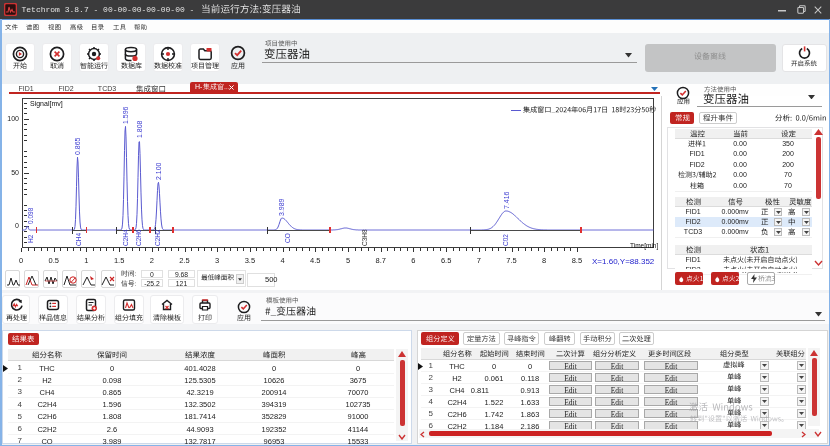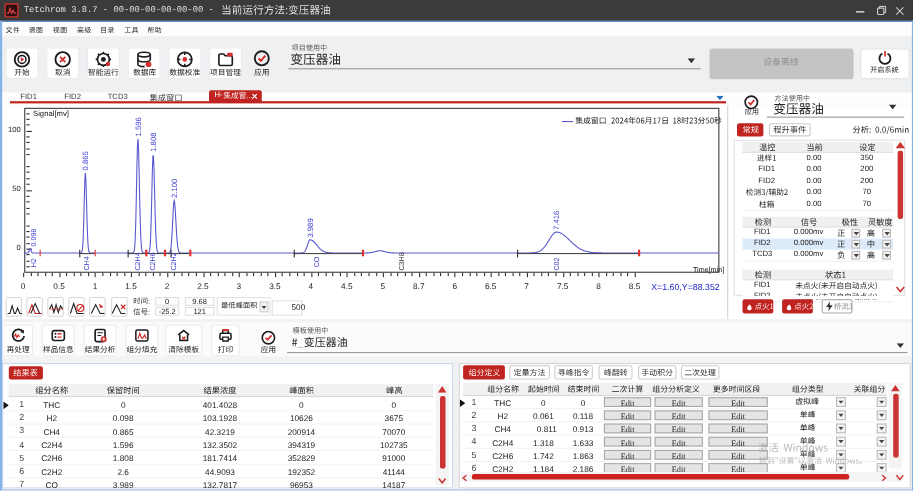--- a/index.html
+++ b/index.html
@@ -1000,21 +1000,21 @@
   </svg>
 <div class="lat" style="left:2px;top:363.5px;width:90px;text-align:center;font-size:7.5px;">THC</div>
 <div class="lat" style="left:67px;top:363.5px;width:90px;text-align:center;font-size:7.5px;">0</div>
 <div class="lat" style="left:155px;top:363.5px;width:90px;text-align:center;font-size:7.5px;">401.4028</div>
 <div class="lat" style="left:229px;top:363.5px;width:90px;text-align:center;font-size:7.5px;">0</div>
 <div class="lat" style="left:313px;top:363.5px;width:90px;text-align:center;font-size:7.5px;">0</div>
 <div class="ab" style="left:8px;top:384.9px;width:386px;height:1px;background:#f3f3f3;"></div>
 <div class="lat" style="left:8px;top:375.2px;width:14px;text-align:right;font-size:8px;color:#444;">2</div>
 <div class="lat" style="left:2px;top:375.7px;width:90px;text-align:center;font-size:7.5px;">H2</div>
 <div class="lat" style="left:67px;top:375.7px;width:90px;text-align:center;font-size:7.5px;">0.098</div>
-<div class="lat" style="left:155px;top:375.7px;width:90px;text-align:center;font-size:7.5px;">103.1928</div>
+<div class="lat" style="left:155px;top:375.7px;width:90px;text-align:center;font-size:7.5px;">125.5305</div>
 <div class="lat" style="left:229px;top:375.7px;width:90px;text-align:center;font-size:7.5px;">10626</div>
 <div class="lat" style="left:313px;top:375.7px;width:90px;text-align:center;font-size:7.5px;">3675</div>
 <div class="ab" style="left:8px;top:397.09999999999997px;width:386px;height:1px;background:#f3f3f3;"></div>
 <div class="lat" style="left:8px;top:387.4px;width:14px;text-align:right;font-size:8px;color:#444;">3</div>
 <div class="lat" style="left:2px;top:387.9px;width:90px;text-align:center;font-size:7.5px;">CH4</div>
 <div class="lat" style="left:67px;top:387.9px;width:90px;text-align:center;font-size:7.5px;">0.865</div>
 <div class="lat" style="left:155px;top:387.9px;width:90px;text-align:center;font-size:7.5px;">42.3219</div>
 <div class="lat" style="left:229px;top:387.9px;width:90px;text-align:center;font-size:7.5px;">200914</div>
 <div class="lat" style="left:313px;top:387.9px;width:90px;text-align:center;font-size:7.5px;">70070</div>
 <div class="ab" style="left:8px;top:409.3px;width:386px;height:1px;background:#f3f3f3;"></div>
@@ -1037,21 +1037,21 @@
 <div class="lat" style="left:67px;top:424.5px;width:90px;text-align:center;font-size:7.5px;">2.6</div>
 <div class="lat" style="left:155px;top:424.5px;width:90px;text-align:center;font-size:7.5px;">44.9093</div>
 <div class="lat" style="left:229px;top:424.5px;width:90px;text-align:center;font-size:7.5px;">192352</div>
 <div class="lat" style="left:313px;top:424.5px;width:90px;text-align:center;font-size:7.5px;">41144</div>
 <div class="ab" style="left:8px;top:445.9px;width:386px;height:1px;background:#f3f3f3;"></div>
 <div class="lat" style="left:8px;top:436.2px;width:14px;text-align:right;font-size:8px;color:#444;">7</div>
 <div class="lat" style="left:2px;top:436.7px;width:90px;text-align:center;font-size:7.5px;">CO</div>
 <div class="lat" style="left:67px;top:436.7px;width:90px;text-align:center;font-size:7.5px;">3.989</div>
 <div class="lat" style="left:155px;top:436.7px;width:90px;text-align:center;font-size:7.5px;">132.7817</div>
 <div class="lat" style="left:229px;top:436.7px;width:90px;text-align:center;font-size:7.5px;">96953</div>
-<div class="lat" style="left:313px;top:436.7px;width:90px;text-align:center;font-size:7.5px;">14187</div>
+<div class="lat" style="left:313px;top:436.7px;width:90px;text-align:center;font-size:7.5px;">15533</div>
 <div class="ab" style="left:396px;top:349px;width:12px;height:92px;background:#f4f4f4;"></div>
 <svg class="ab" style="left:398px;top:351px" width="8" height="6" viewBox="0 0 8 6">
     <path d="M4 0 L8 6 L0 6 Z" fill="#c33"></path>
   </svg>
 <div class="ab" style="left:400px;top:360px;width:5px;height:66px;background:#c33;border-radius:2px;"></div>
 <svg class="ab" style="left:398px;top:434px" width="8" height="6" viewBox="0 0 8 6" fill="none" stroke="#c33" stroke-width="1.4">
     <path d="M1 1 L4 5 L7 1"></path>
   </svg>
 <div class="ab" style="left:417px;top:330px;width:411px;height:114px;background:#fff;border:1px solid #d5d5d5;box-sizing:border-box;"></div>
 <div class="ab" style="left:421px;top:332px;width:38px;height:12.5px;background:#c02420;border-radius:2px;"></div>
@@ -1226,21 +1226,21 @@
 <svg class="ab" style="left:762px;top:375.5px" width="5" height="3" viewBox="0 0 5 3">
     <path d="M0 0 L5 0 L2.5 3 Z" fill="#444"></path>
   </svg>
 <div class="ab" style="left:797px;top:372.5px;width:9px;height:9px;border:1px solid #bbb;background:#f4f4f4;box-sizing:border-box;"></div>
 <svg class="ab" style="left:799px;top:375.5px" width="5" height="3" viewBox="0 0 5 3">
     <path d="M0 0 L5 0 L2.5 3 Z" fill="#444"></path>
   </svg>
 <div class="ab" style="left:421px;top:394.7px;width:385px;height:1px;background:#f3f3f3;"></div>
 <div class="lat" style="left:421px;top:385.0px;width:12px;text-align:right;font-size:8px;color:#444;">3</div>
 <div class="lat" style="left:432px;top:385.5px;width:50px;text-align:center;font-size:7.5px;">CH4</div>
-<div class="lat" style="left:488px;top:385.5px;width:44px;text-align:left;font-size:7.5px;">0.811</div>
+<div class="lat" style="left:445px;top:385.5px;width:44px;text-align:right;font-size:7.5px;">0.811</div>
 <div class="lat" style="left:508px;top:385.5px;width:44px;text-align:center;font-size:7.5px;">0.913</div>
 <div class="ab" style="left:549px;top:384.5px;width:43px;height:9.5px;background:#e4e4e4;border:1px solid #a8a8a8;box-sizing:border-box;"></div>
 <div class="lat" style="left:549px;top:385.5px;width:43px;text-align:center;font-size:7.5px;font-family:'Liberation Serif',serif;">Edit</div>
 <div class="ab" style="left:595px;top:384.5px;width:44px;height:9.5px;background:#e4e4e4;border:1px solid #a8a8a8;box-sizing:border-box;"></div>
 <div class="lat" style="left:595px;top:385.5px;width:44px;text-align:center;font-size:7.5px;font-family:'Liberation Serif',serif;">Edit</div>
 <div class="ab" style="left:644px;top:384.5px;width:54px;height:9.5px;background:#e4e4e4;border:1px solid #a8a8a8;box-sizing:border-box;"></div>
 <div class="lat" style="left:644px;top:385.5px;width:54px;text-align:center;font-size:7.5px;font-family:'Liberation Serif',serif;">Edit</div>
 <div class="ab" style="left:726.8px;top:385.0px;">
     <svg class="z" width="14" height="7" viewBox="0 0 14 7" fill="#222">
       <path transform="translate(0.0,6.3) scale(0.00720,-0.00720)" d="M221 437H459V329H221ZM536 437H785V329H536ZM221 603H459V497H221ZM536 603H785V497H536ZM709 836C686 785 645 715 609 667H366L407 687C387 729 340 791 299 836L236 806C272 764 311 707 333 667H148V265H459V170H54V100H459V-79H536V100H949V170H536V265H861V667H693C725 709 760 761 790 809Z"></path>
@@ -1251,21 +1251,21 @@
 <svg class="ab" style="left:762px;top:387.5px" width="5" height="3" viewBox="0 0 5 3">
     <path d="M0 0 L5 0 L2.5 3 Z" fill="#444"></path>
   </svg>
 <div class="ab" style="left:797px;top:384.5px;width:9px;height:9px;border:1px solid #bbb;background:#f4f4f4;box-sizing:border-box;"></div>
 <svg class="ab" style="left:799px;top:387.5px" width="5" height="3" viewBox="0 0 5 3">
     <path d="M0 0 L5 0 L2.5 3 Z" fill="#444"></path>
   </svg>
 <div class="ab" style="left:421px;top:406.7px;width:385px;height:1px;background:#f3f3f3;"></div>
 <div class="lat" style="left:421px;top:397.0px;width:12px;text-align:right;font-size:8px;color:#444;">4</div>
 <div class="lat" style="left:432px;top:397.5px;width:50px;text-align:center;font-size:7.5px;">C2H4</div>
-<div class="lat" style="left:472px;top:397.5px;width:44px;text-align:center;font-size:7.5px;">1.318</div>
+<div class="lat" style="left:472px;top:397.5px;width:44px;text-align:center;font-size:7.5px;">1.522</div>
 <div class="lat" style="left:508px;top:397.5px;width:44px;text-align:center;font-size:7.5px;">1.633</div>
 <div class="ab" style="left:549px;top:396.5px;width:43px;height:9.5px;background:#e4e4e4;border:1px solid #a8a8a8;box-sizing:border-box;"></div>
 <div class="lat" style="left:549px;top:397.5px;width:43px;text-align:center;font-size:7.5px;font-family:'Liberation Serif',serif;">Edit</div>
 <div class="ab" style="left:595px;top:396.5px;width:44px;height:9.5px;background:#e4e4e4;border:1px solid #a8a8a8;box-sizing:border-box;"></div>
 <div class="lat" style="left:595px;top:397.5px;width:44px;text-align:center;font-size:7.5px;font-family:'Liberation Serif',serif;">Edit</div>
 <div class="ab" style="left:644px;top:396.5px;width:54px;height:9.5px;background:#e4e4e4;border:1px solid #a8a8a8;box-sizing:border-box;"></div>
 <div class="lat" style="left:644px;top:397.5px;width:54px;text-align:center;font-size:7.5px;font-family:'Liberation Serif',serif;">Edit</div>
 <div class="ab" style="left:726.8px;top:397.0px;">
     <svg class="z" width="14" height="7" viewBox="0 0 14 7" fill="#222">
       <path transform="translate(0.0,6.3) scale(0.00720,-0.00720)" d="M221 437H459V329H221ZM536 437H785V329H536ZM221 603H459V497H221ZM536 603H785V497H536ZM709 836C686 785 645 715 609 667H366L407 687C387 729 340 791 299 836L236 806C272 764 311 707 333 667H148V265H459V170H54V100H459V-79H536V100H949V170H536V265H861V667H693C725 709 760 761 790 809Z"></path>

